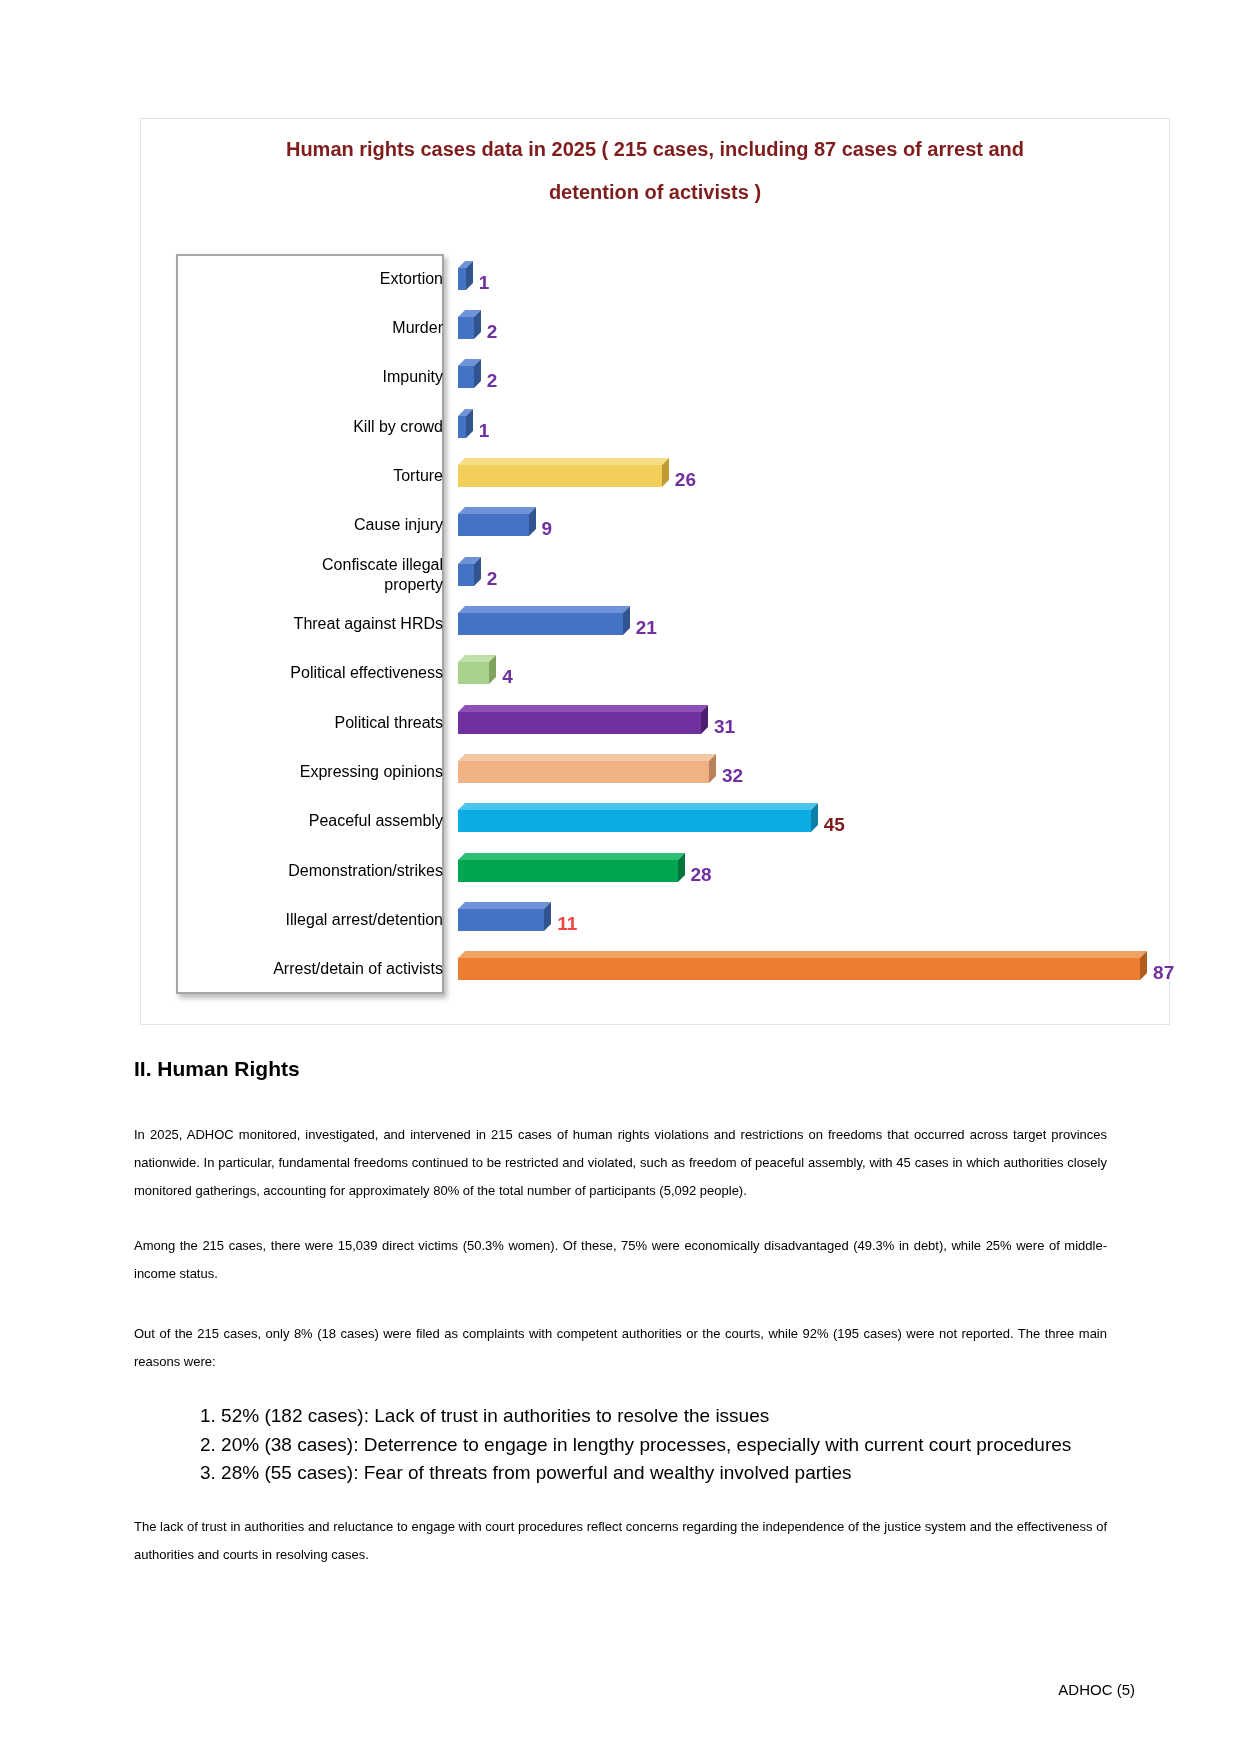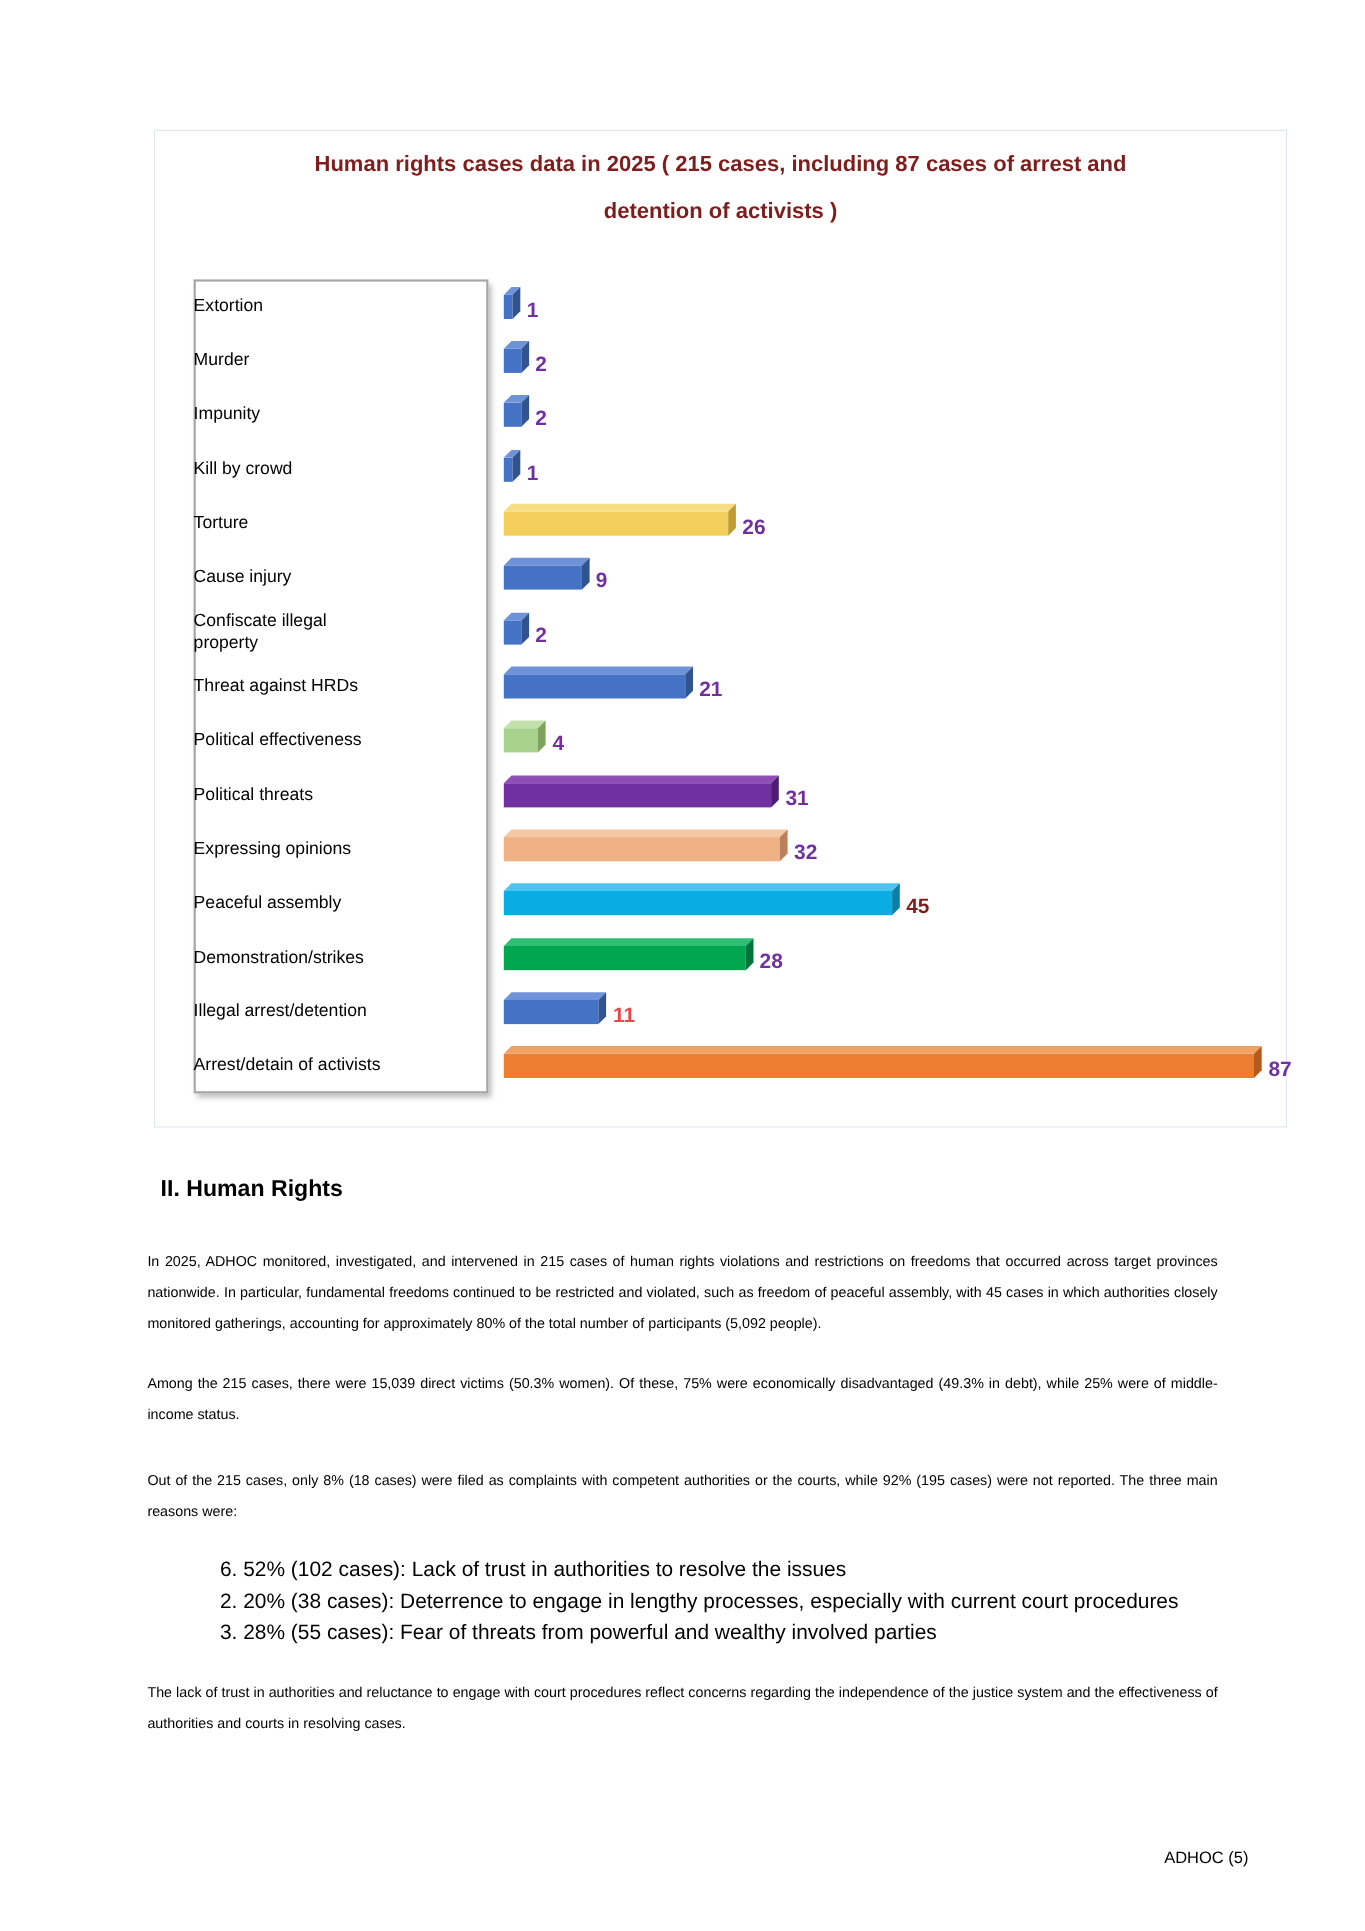--- a/index.html
+++ b/index.html
@@ -17,35 +17,35 @@
   .chart-plot{position:absolute;left:35px;top:135px;width:980px;height:740px;}
   .plot-frame{
     position:absolute;left:0;top:0;width:268px;height:740px;
     border:2px solid #a6a6a6;box-sizing:border-box;background:#fff;
     box-shadow:3px 4px 5px rgba(120,120,120,.5);
   }
   .chart-rows{position:absolute;left:0;top:0;width:100%;height:100%;}
   .chart-row{display:flex;align-items:center;height:49.33px;position:relative;}
   .row-label{
     width:280px;box-sizing:border-box;padding-right:13px;flex:none;
-    text-align:left;font-size:16px;line-height:20px;white-space:pre-line;
+    text-align:right;font-size:16px;line-height:20px;white-space:pre-line;
   }
   .bar3d{flex:none;height:22px;margin-left:2px;position:relative;background:var(--face);}
   .bar3d::before{
     content:"";position:absolute;left:0;top:-7px;width:100%;height:7px;
     background:var(--top);transform:skewX(-45deg);transform-origin:0 100%;
   }
   .bar3d::after{
     content:"";position:absolute;top:0;right:-7px;width:7px;height:100%;
     background:var(--side);transform:skewY(-45deg);transform-origin:0 0;
   }
   .bar-value{flex:none;margin-left:13px;font-size:19px;font-weight:bold;position:relative;top:4px;}
   
   .text-block{position:absolute;left:134px;top:1056px;width:973px;}
-  .heading{font-size:21px;line-height:26px;margin:12px;font-weight:bold;}
+  .heading{font-size:21px;line-height:26px;margin:0;font-weight:bold;}
   .para{margin:0;text-align:justify;font-size:13px;line-height:28px;}
   .p1{margin-top:39px;}
   .p2{margin-top:27px;}
   .p3{margin-top:32px;}
   .list{margin-top:26px;}
   .list-line{margin:0;text-align:justify;text-indent:66px;font-size:19px;line-height:28.5px;}
   .p4{margin-top:25px;}
   .footer{position:absolute;top:1681px;right:106px;font-size:15px;text-align:right;}
 </style>
 </head>
@@ -138,20 +138,20 @@
       </div>
   </div>
 </div>
 
 <div class="text-block">
   <h2 class="heading">II. Human Rights</h2>
   <p class="para p1">In 2025, ADHOC monitored, investigated, and intervened in 215 cases of human rights violations and restrictions on freedoms that occurred across target provinces nationwide. In particular, fundamental freedoms continued to be restricted and violated, such as freedom of peaceful assembly, with 45 cases in which authorities closely monitored gatherings, accounting for approximately 80% of the total number of participants (5,092 people).</p>
   <p class="para p2">Among the 215 cases, there were 15,039 direct victims (50.3% women). Of these, 75% were economically disadvantaged (49.3% in debt), while 25% were of middle-income status.</p>
   <p class="para p3">Out of the 215 cases, only 8% (18 cases) were filed as complaints with competent authorities or the courts, while 92% (195 cases) were not reported. The three main reasons were:</p>
   <div class="list">
-    <p class="list-line">6. 52% (102 cases): Lack of trust in authorities to resolve the issues</p>
+    <p class="list-line">1. 52% (182 cases): Lack of trust in authorities to resolve the issues</p>
     <p class="list-line">2. 20% (38 cases): Deterrence to engage in lengthy processes, especially with current court procedures</p>
     <p class="list-line">3. 28% (55 cases): Fear of threats from powerful and wealthy involved parties</p>
   </div>
   <p class="para p4">The lack of trust in authorities and reluctance to engage with court procedures reflect concerns regarding the independence of the justice system and the effectiveness of authorities and courts in resolving cases.</p>
 </div>
 
 <div class="footer">ADHOC (5)</div>
 
 </body></html>

